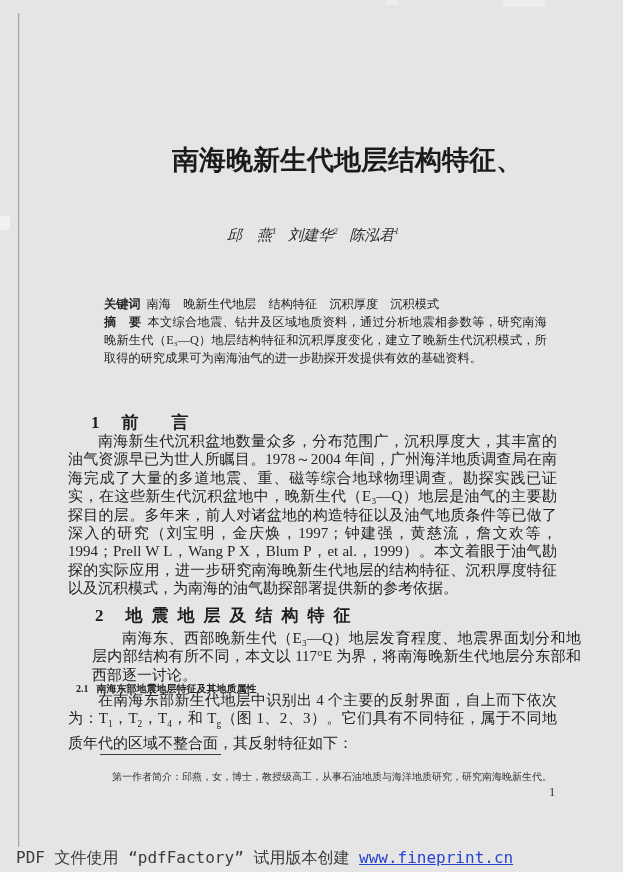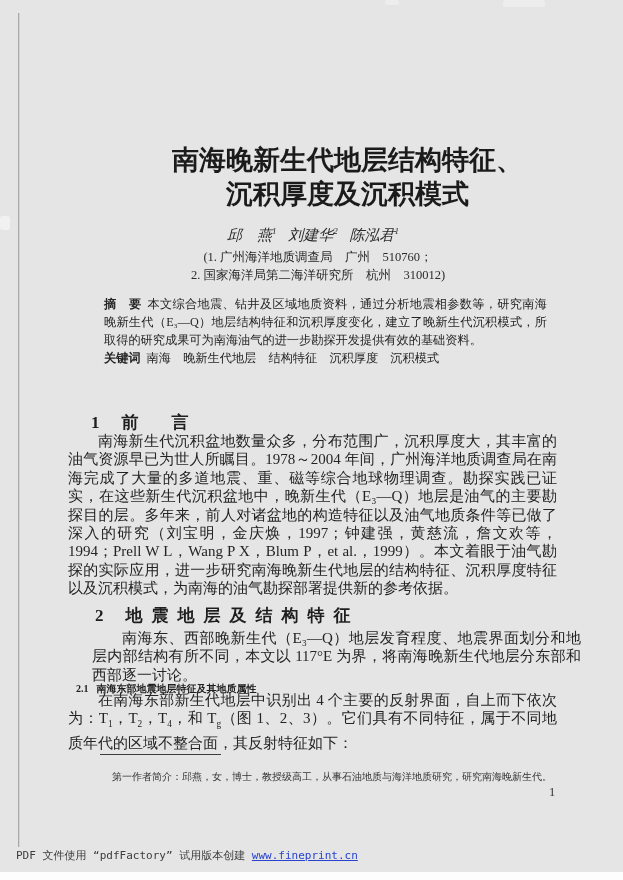--- a/index.html
+++ b/index.html
@@ -50,53 +50,48 @@
   .h21 { position:absolute; left:64px; top:670px; margin:12px; font-size:10px;
          font-weight:700; color:#1e1e1e; white-space:nowrap; }
   .num21 { margin-right:8px; }
 
   .fn-rule { position:absolute; left:100px; top:754px; width:121px;
              border-top:1.5px solid #3d3d3d; }
   .footnote { position:absolute; left:112px; top:770px; width:442px; margin:0;
               font-size:10px; color:#333; }
   .pagenum { position:absolute; left:549px; top:785px; font-size:12.5px; color:#333; }
 
-  .footer { position:absolute; left:16px; top:848px; font-size:11px; color:#3c3c3c;
+  .footer { position:absolute; left:16px; top:848px; font-size:16px; color:#3c3c3c;
             font-family:"DejaVu Sans Mono","Liberation Mono",monospace; white-space:nowrap; }
   .flink { color:#2743cf; text-decoration:underline; cursor:pointer; }
 </style>
 </head>
 <body>
 
 <div class="page">
 
   <div class="scan-line"></div>
   <div class="noise n1"></div>
   <div class="noise n2"></div>
   <div class="noise n3"></div>
 
   <h1 class="title">
     <span class="tline">南海晚新生代地层结构特征、</span>
-    <span class="tline">沉积厚度及沉积模式</span>
   </h1>
 
   <div class="authors">
     <span class="author"><span>邱　燕</span><sup>1</sup></span>
     <span class="author"><span>刘建华</span><sup>2</sup></span>
     <span class="author"><span>陈泓君</span><sup>1</sup></span>
   </div>
 
-  <div class="affil">
-    <div>(1. 广州海洋地质调查局　广州　510760；</div>
-    <div>2. 国家海洋局第二海洋研究所　杭州　310012)</div>
-  </div>
 
   <div class="abstract">
+    <p class="abs-p"><b class="lbl">关键词</b><span>南海　晚新生代地层　结构特征　沉积厚度　沉积模式</span></p>
     <p class="abs-p"><b class="lbl">摘　要</b><span>本文综合地震、钻井及区域地质资料，通过分析地震相参数等，研究南海晚新生代（E₃—Q）地层结构特征和沉积厚度变化，建立了晚新生代沉积模式，所取得的研究成果可为南海油气的进一步勘探开发提供有效的基础资料。</span></p>
-    <p class="abs-p"><b class="lbl">关键词</b><span>南海　晚新生代地层　结构特征　沉积厚度　沉积模式</span></p>
   </div>
 
   <h2 class="h1 s1"><span class="num">1</span><span class="t1">前　言</span></h2>
 
   <p class="body p1">南海新生代沉积盆地数量众多，分布范围广，沉积厚度大，其丰富的油气资源早已为世人所瞩目。1978～2004 年间，广州海洋地质调查局在南海完成了大量的多道地震、重、磁等综合地球物理调查。勘探实践已证实，在这些新生代沉积盆地中，晚新生代（E₃—Q）地层是油气的主要勘探目的层。多年来，前人对诸盆地的构造特征以及油气地质条件等已做了深入的研究（刘宝明，金庆焕，1997；钟建强，黄慈流，詹文欢等，1994；Prell W L，Wang P X，Blum P，et al.，1999）。本文着眼于油气勘探的实际应用，进一步研究南海晚新生代地层的结构特征、沉积厚度特征以及沉积模式，为南海的油气勘探部署提供新的参考依据。</p>
 
   <h2 class="h1 s2"><span class="num">2</span><span class="t2">地震地层及结构特征</span></h2>
 
   <p class="body p2">南海东、西部晚新生代（E₃—Q）地层发育程度、地震界面划分和地层内部结构有所不同，本文以 117°E 为界，将南海晚新生代地层分东部和西部逐一讨论。</p>
 

